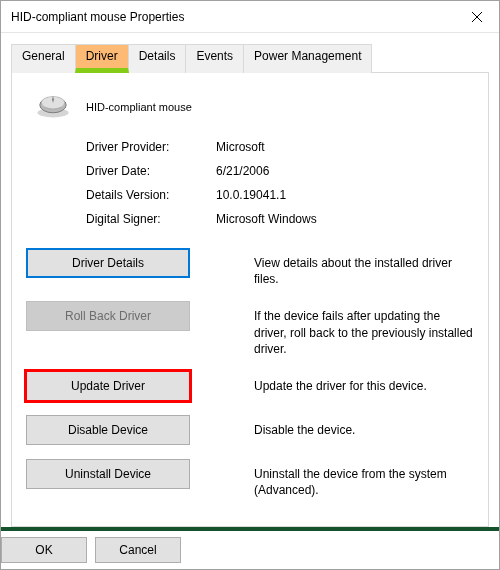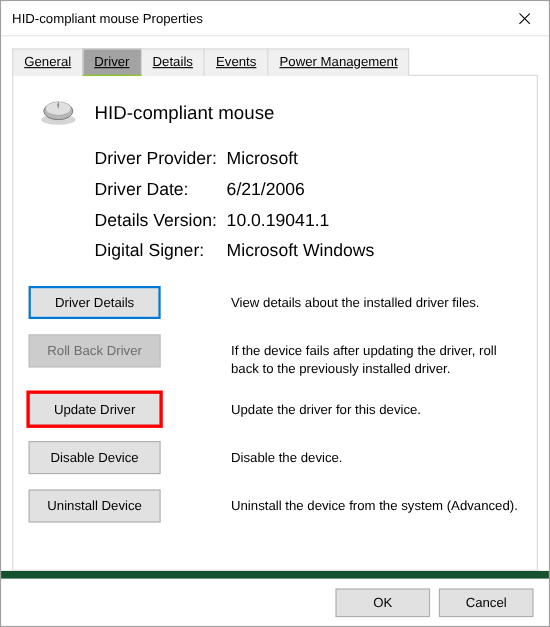--- a/index.html
+++ b/index.html
@@ -3,39 +3,39 @@
 <meta charset="utf-8">
 <style>
   * { box-sizing: border-box; margin: 0; padding: 0; }
   body { font-family: "Segoe UI", Tahoma, sans-serif; font-size: 12px; color: #000; background: #fff; }
   .window { width: 500px; height: 570px; border: 1px solid #a0a0a0; background: #fff; display: flex; flex-direction: column; }
   .titlebar { height: 32px; display: flex; align-items: center; justify-content: space-between; padding: 0 0 0 10px; border-bottom: 1px solid #e5e5e5; }
   .titlebar .title { font-size: 12px; }
   .titlebar .close { width: 45px; height: 32px; display: flex; align-items: center; justify-content: center; cursor: pointer; }
   .titlebar .close svg { width: 10px; height: 10px; }
   .tab-area { padding: 10px 10px 0 10px; flex: 1; display: flex; flex-direction: column; }
-  .tabs { display: flex; position: relative; z-index: 2; text-decoration: underline; }
+  .tabs { display: flex; position: relative; z-index: 2; }
   .tab { padding: 4px 10px 5px 10px; border: 1px solid #d9d9d9; border-bottom: none; background: #fff; font-size: 12px; cursor: pointer; margin-right: -1px; position: relative; top: 1px; }
-  .tab.active { background: #a3a3a3; border-bottom: 1px solid #84cc16; z-index: 3; }
+  .tab.active { background: #fdba74; border-bottom: 5px solid #84cc16; z-index: 3; }
   .tab:not(.active) { background: #f0f0f0; }
   .tab-content { border: 1px solid #d9d9d9; flex: 1; background: #fff; padding: 18px 14px 14px 14px; position: relative; z-index: 1; }
   .header-row { display: flex; align-items: center; gap: 14px; margin-bottom: 18px; padding-left: 8px; }
   .device-icon svg { width: 38px; height: 28px; }
-  .device-name { font-size: 17px; }
+  .device-name { font-size: 11px; }
   .info-grid { padding-left: 60px; margin-bottom: 22px; }
-  .info-row { display: flex; margin-bottom: 10px; font-size: 16px; }
+  .info-row { display: flex; margin-bottom: 10px; font-size: 12px; gap: 10px; }
   .info-label { width: 120px; }
   .info-value { }
   .action-row { display: flex; align-items: flex-start; gap: 16px; margin-bottom: 14px; }
-  .btn { width: 120px; height: 30px; border: 1px solid #adadad; background: #e1e1e1; font-family: inherit; font-size: 12px; cursor: pointer; text-align: center; }
+  .btn { width: 164px; height: 30px; border: 1px solid #adadad; background: #e1e1e1; font-family: inherit; font-size: 12px; cursor: pointer; text-align: center; }
   .btn.selected { border: 2px solid #0078d7; }
   .btn.highlighted { outline: 3px solid #ff0000; outline-offset: -1px; }
   .btn:disabled { color: #6d6d6d; cursor: default; background: #cccccc; border-color: #bfbfbf; }
   .desc { font-size: 12px; padding-top: 7px; flex: 1; line-height: 1.35; margin-left: 48px; }
-  .footer { height: 50px; border-top: 7px solid #14532d; display: flex; align-items: center; justify-content: flex-end; gap: 8px; padding-right: 14px; }
+  .footer { height: 50px; border-top: 4px solid #14532d; display: flex; align-items: center; justify-content: flex-start; gap: 8px; padding-right: 14px; }
   .footer .btn { width: 86px; height: 26px; background: #e1e1e1; }
 </style>
 </head>
 <body>
 
 <div class="window">
 
   <div class="titlebar">
     <span class="title">HID-compliant mouse Properties</span>
     <div class="close">

